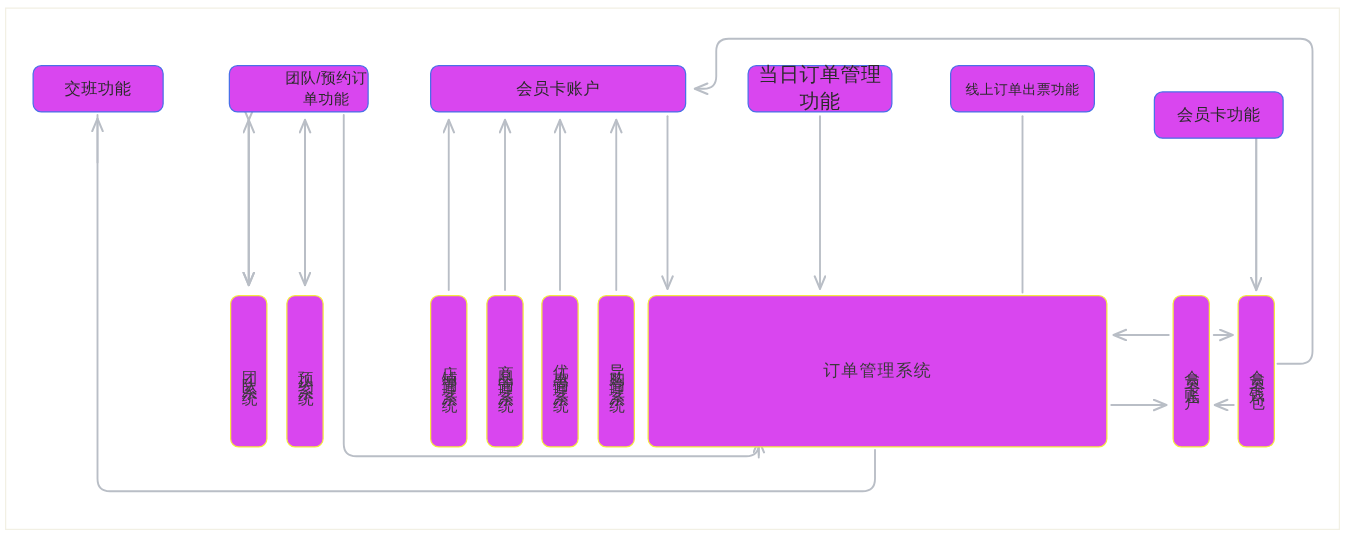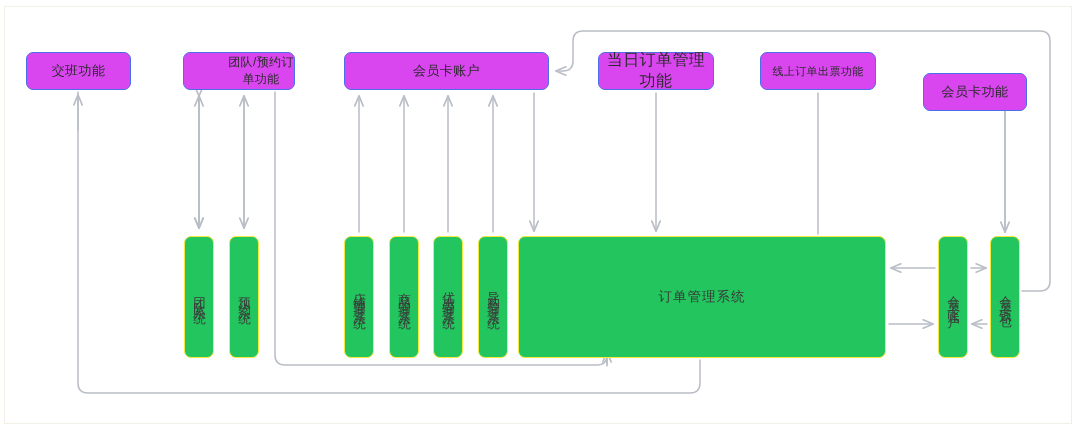--- a/index.html
+++ b/index.html
@@ -4,21 +4,21 @@
 <style>
   html,body{margin:0;padding:0;background:#ffffff;}
   body{font-family:"Liberation Sans","DejaVu Sans",sans-serif;}
   #canvas{position:relative;width:1080px;height:434px;background:#ffffff;overflow:hidden;}
   #frame{position:absolute;left:4px;top:6px;width:1068px;height:418px;border:1px solid #f2f0e4;box-sizing:border-box;}
   svg#wires{position:absolute;left:0;top:0;width:1080px;height:434px;overflow:visible;}
 
   .node{position:absolute;box-sizing:border-box;display:flex;align-items:center;justify-content:center;text-align:center;}
 
   .blue{background:#d946ef;border:1.6px solid #4a6fe8;border-radius:7px;color:#2b2b2b;font-size:13px;letter-spacing:.4px;}
-  .yellow{background:#22c55e;border:1.6px solid #f5e93f;border-radius:7px;color:#3a3a3a;font-size:13px;}
+  .yellow{background:#d946ef;border:1.6px solid #f5e93f;border-radius:7px;color:#3a3a3a;font-size:13px;}
   .vert{writing-mode:vertical-rl;text-orientation:upright;letter-spacing:5px;line-height:1.05;font-size:12.5px;}
   .bigbox{font-size:13.5px;letter-spacing:1px;}
 </style>
 </head>
 <body>
 
 <div id="canvas">
   <div id="frame"></div>
 
   <svg id="wires" viewBox="0 0 1080 434" xmlns="http://www.w3.org/2000/svg">

